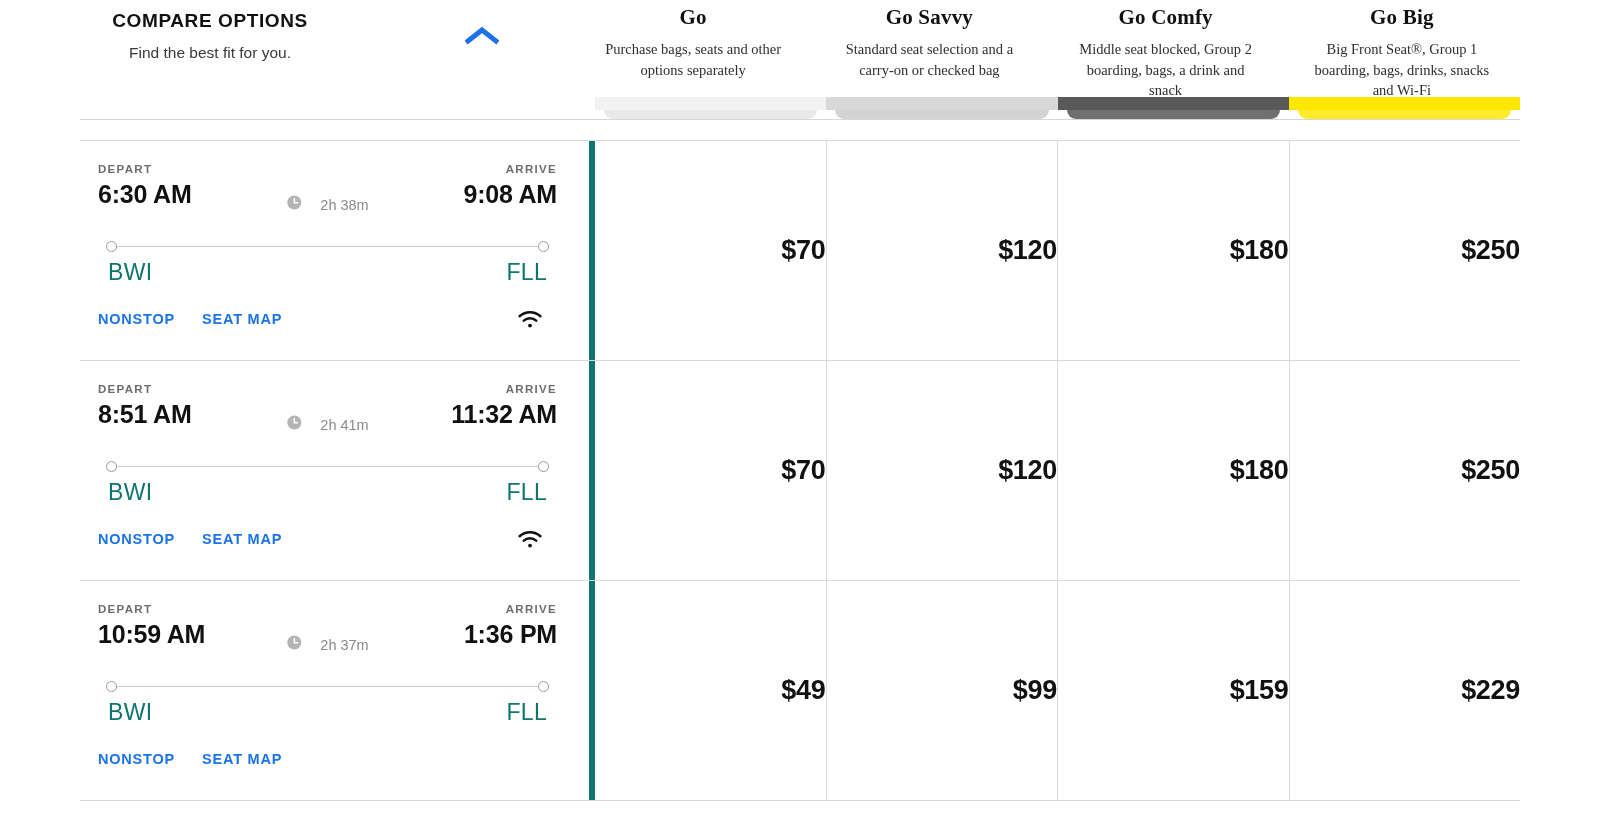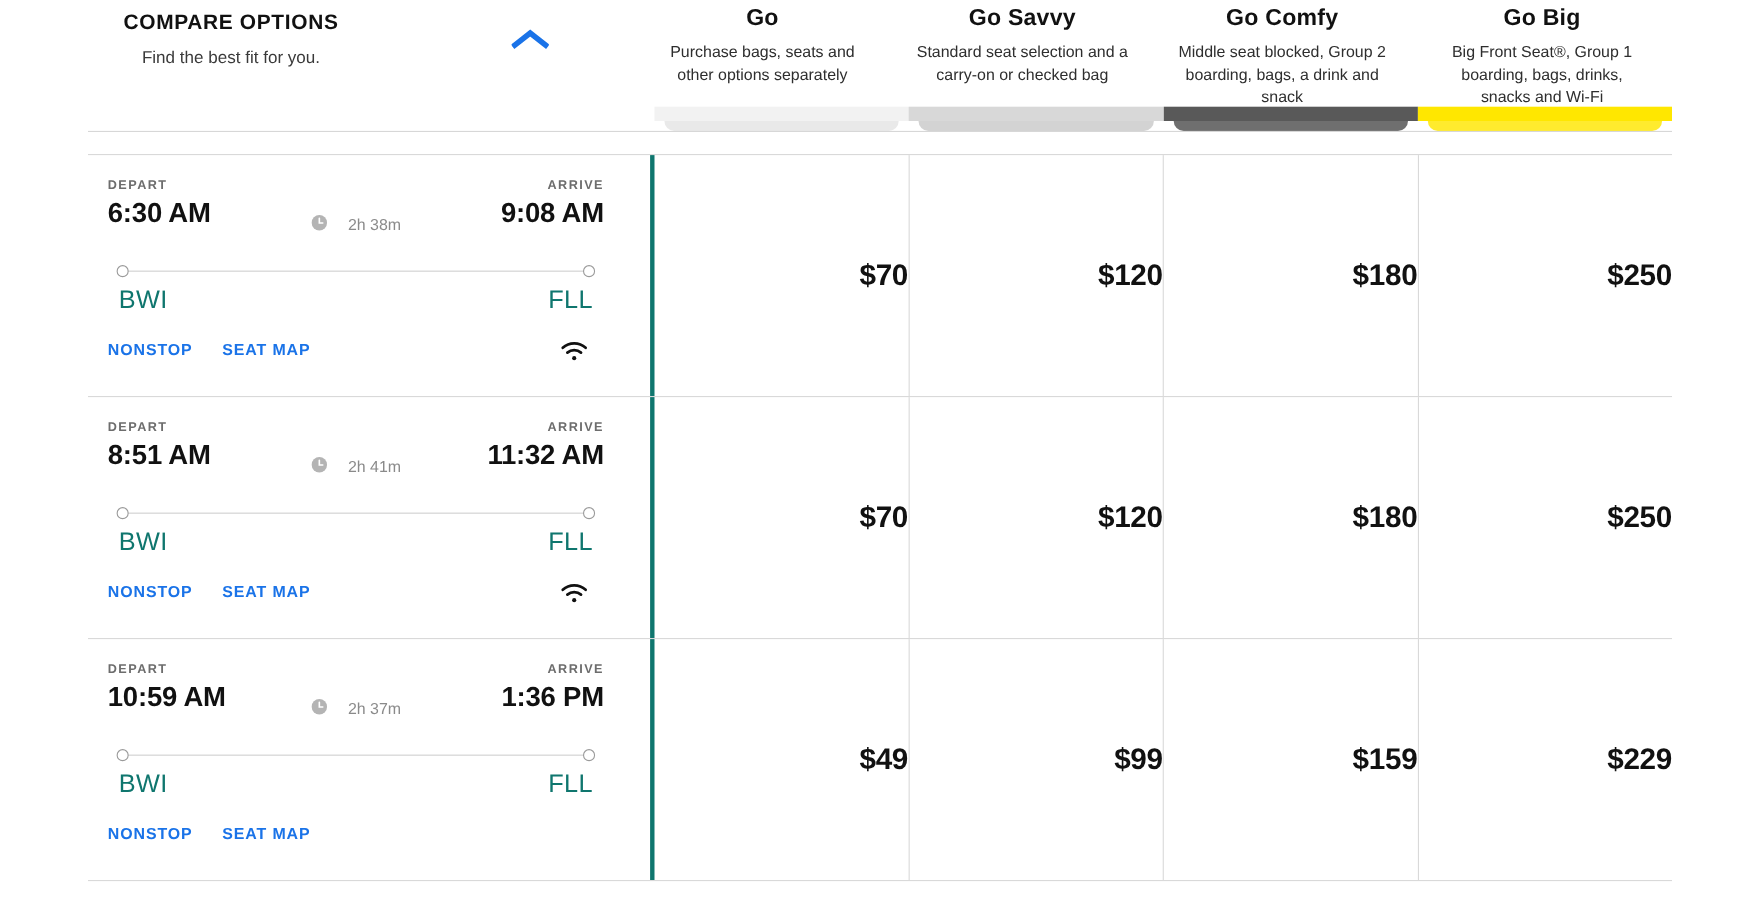--- a/index.html
+++ b/index.html
@@ -67,20 +67,21 @@
     display: flex;
     align-items: center;
     justify-content: center;
   }
 
   .fare-head {
     flex: 1 1 0;
     position: relative;
     padding: 0 18px;
     text-align: center;
+    font-family: Liberation Serif, serif;
   }
 
   .fare-name {
     font-size: 21px;
     font-weight: bold;
     color: #111111;
     margin-top: 5px;
     letter-spacing: 0.2px;
   }
 
@@ -145,22 +146,22 @@
   .flight-row {
     display: flex;
     height: 220px;
     border-bottom: 1px solid #d9d9d9;
   }
 
   .flight-info {
     flex: 0 0 515px;
     width: 515px;
     position: relative;
-    padding: 22px 42px 0 18px;
-    border-right: 4px solid #0f766e;
+    padding: 22px 32px 0 18px;
+    border-right: 6px solid #0f766e;
   }
 
   .times-line {
     position: relative;
     height: 62px;
   }
 
   .depart-block { position: absolute; left: 0; top: 0; }
   .arrive-block { position: absolute; right: 0; top: 0; text-align: right; }
 

